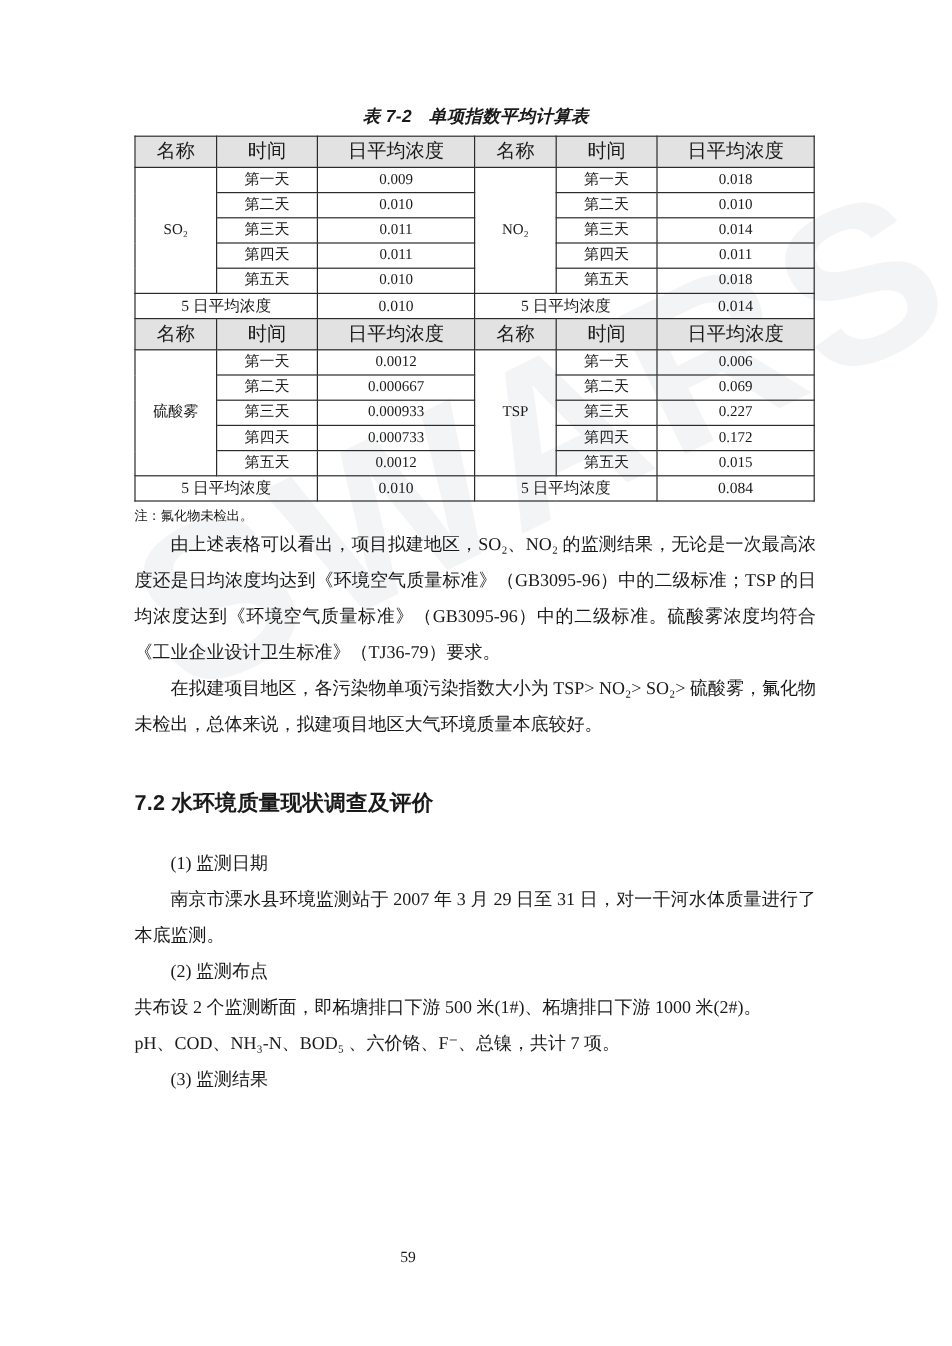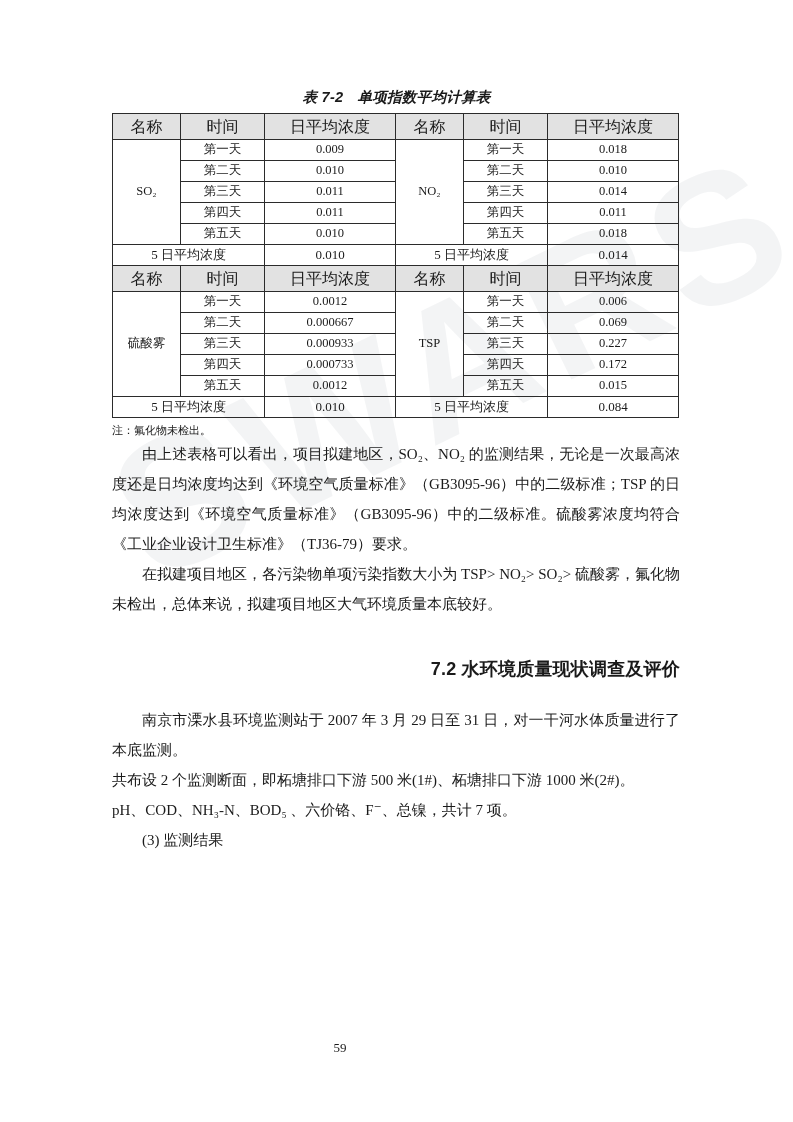--- a/index.html
+++ b/index.html
@@ -110,21 +110,20 @@
   p.para.item {
     text-indent: 2em;
   }
   h2.h-sec {
     margin: 0;
     padding: 38px 113px 0 112px;
     font-family: "Liberation Sans", "DejaVu Sans", sans-serif;
     font-size: 18px;
     font-weight: 700;
     letter-spacing: 0.2px;
-    text-align: right;
   }
   h3.h-sub {
     margin: 0;
     padding: 42px 113px 0 112px;
     font-family: "Liberation Sans", "DejaVu Sans", sans-serif;
     font-size: 16.5px;
     font-weight: 700;
     letter-spacing: 0.2px;
   }
   .gap-after-sub { height: 24px; }
@@ -264,22 +263,24 @@
 
     <p class="para"><span>由上述表格可以看出，项目拟建地区，SO₂、NO₂ 的监测结果，无论是一次最高浓度还是日均浓度均达到《环境空气质量标准》（GB3095-96）中的二级标准；TSP 的日均浓度达到《环境空气质量标准》（GB3095-96）中的二级标准。硫酸雾浓度均符合《工业企业设计卫生标准》（TJ36-79）要求。</span></p>
 
     <p class="para"><span>在拟建项目地区，各污染物单项污染指数大小为 TSP&gt; NO₂&gt; SO₂&gt; 硫酸雾，氟化物未检出，总体来说，拟建项目地区大气环境质量本底较好。</span></p>
 
     <h2 class="h-sec">7.2 水环境质量现状调查及评价</h2>
 
 
     <div class="gap-after-sub"></div>
 
+    <p class="para item">(1)  监测日期</p>
     <p class="para"><span>南京市溧水县环境监测站于 2007 年 3 月 29 日至 31 日，对一干河水体质量进行了本底监测。</span></p>
 
+    <p class="para item">(2)  监测布点</p>
     <p class="para noindent"><span>共布设 2 个监测断面，即柘塘排口下游 500 米(1#)、柘塘排口下游 1000 米(2#)。</span></p>
 
     <p class="para noindent"><span>pH、COD、NH₃-N、BOD₅ 、六价铬、F⁻、总镍，共计 7 项。</span></p>
 
     <p class="para item">(3)  监测结果</p>
 
   </div>
 
   <div class="page-number">59</div>
 

